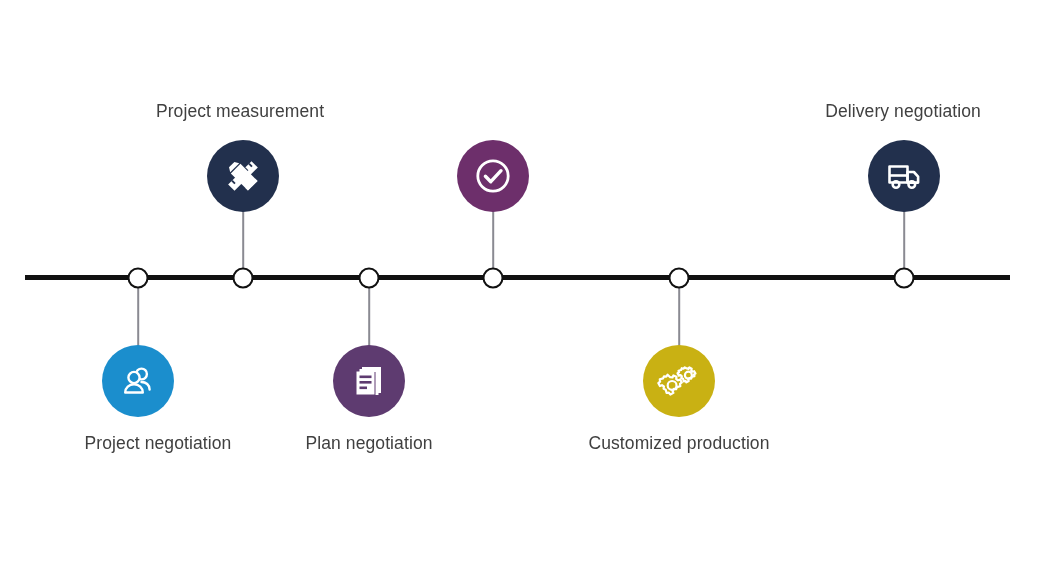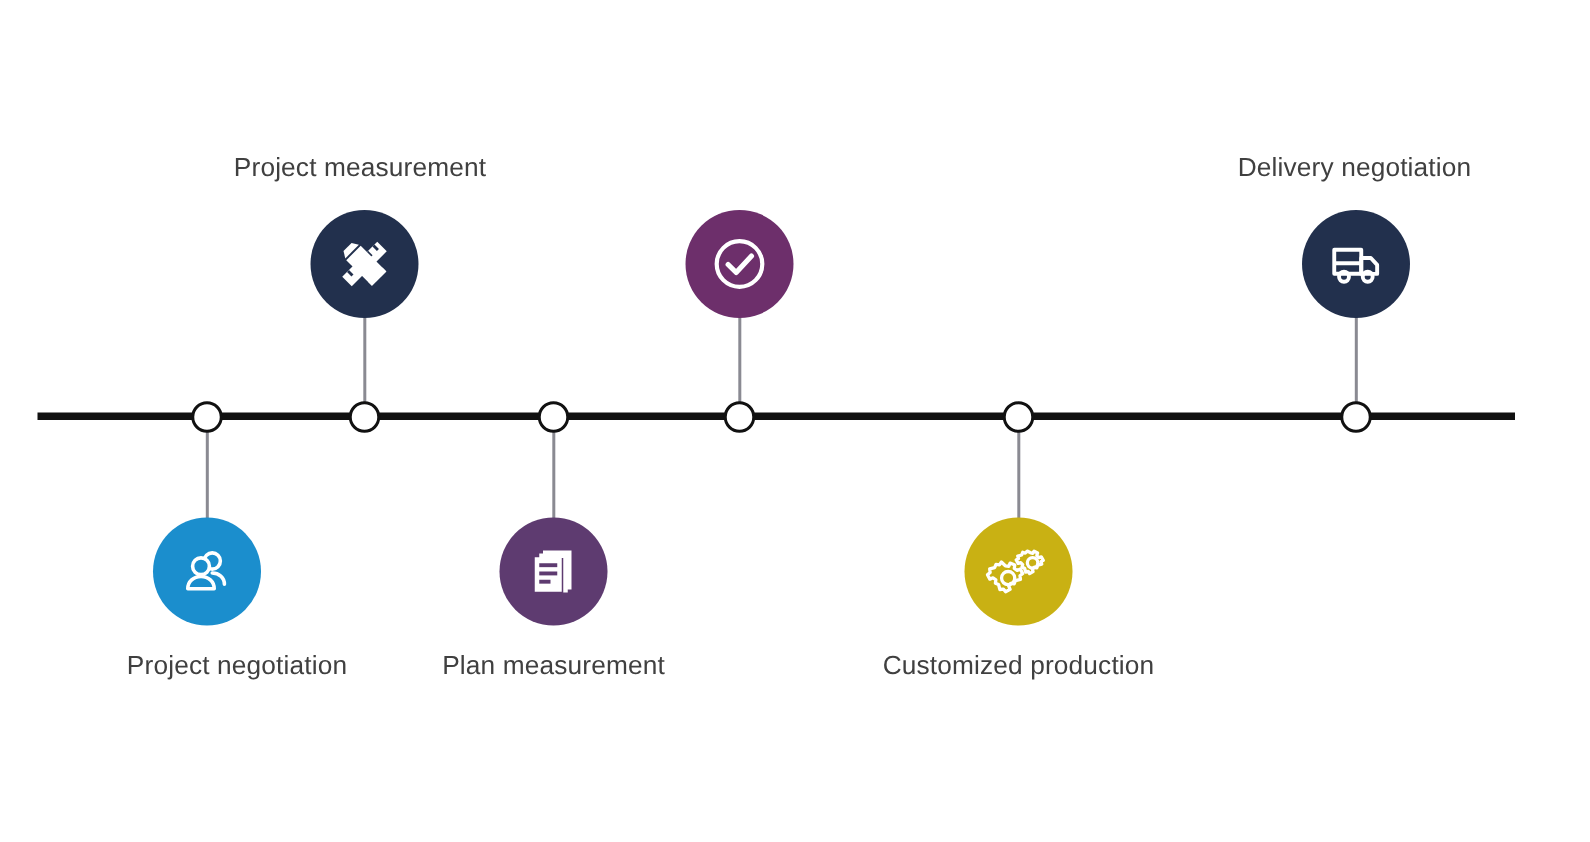--- a/index.html
+++ b/index.html
@@ -138,21 +138,21 @@
         <path d="M13 6h19v26h-3V9H13z" fill="#ffffff"></path>
         <path d="M10.5 8h19v26h-3V11h-16z" fill="#ffffff"></path>
 
         <rect x="7.5" y="10.5" width="18" height="23" fill="#ffffff"></rect>
         <rect x="10.5" y="14.5" width="12" height="2.6" fill="#5e3b70"></rect>
         <rect x="10.5" y="20" width="12" height="2.6" fill="#5e3b70"></rect>
         <rect x="10.5" y="25.5" width="7.5" height="2.6" fill="#5e3b70"></rect>
       </svg>
     </span>
   </div>
-  <div class="label down" style="left:369px;">Plan measurement</div>
+  <div class="label down" style="left:369px;">Plan negotiation</div>
 
   <div class="stem up" style="left:493px;"></div>
   <div class="node-marker" style="left:493px;"></div>
   <div class="bubble up" style="left:493px; background:#6d2f6b;">
     <span>
       <svg width="44" height="44" viewBox="0 0 44 44" fill="none" stroke="#ffffff">
         <circle cx="22" cy="22" r="15.2" stroke-width="2.8"></circle>
         <path d="M14.4 22.3l5.4 5.4 10.2-11" stroke-width="3.4" stroke-linecap="round" stroke-linejoin="round"></path>
       </svg>
     </span>

